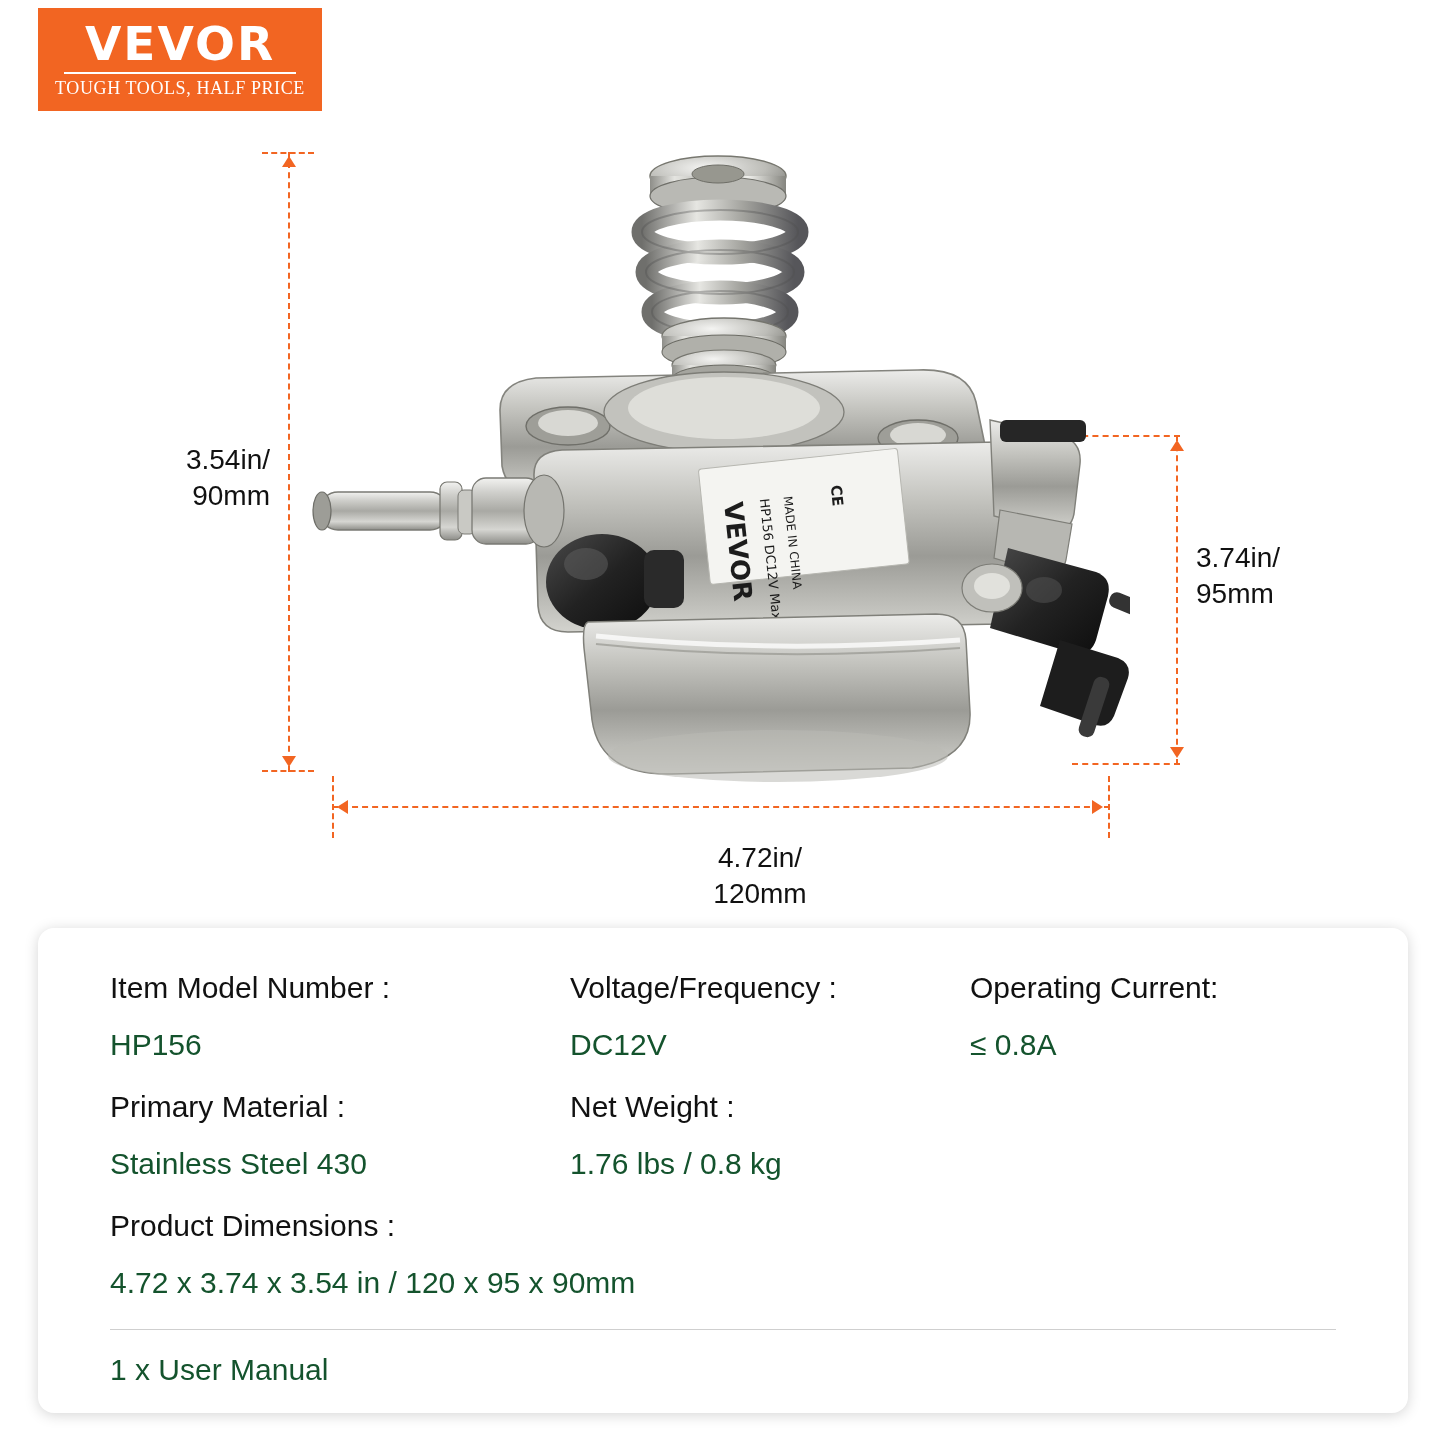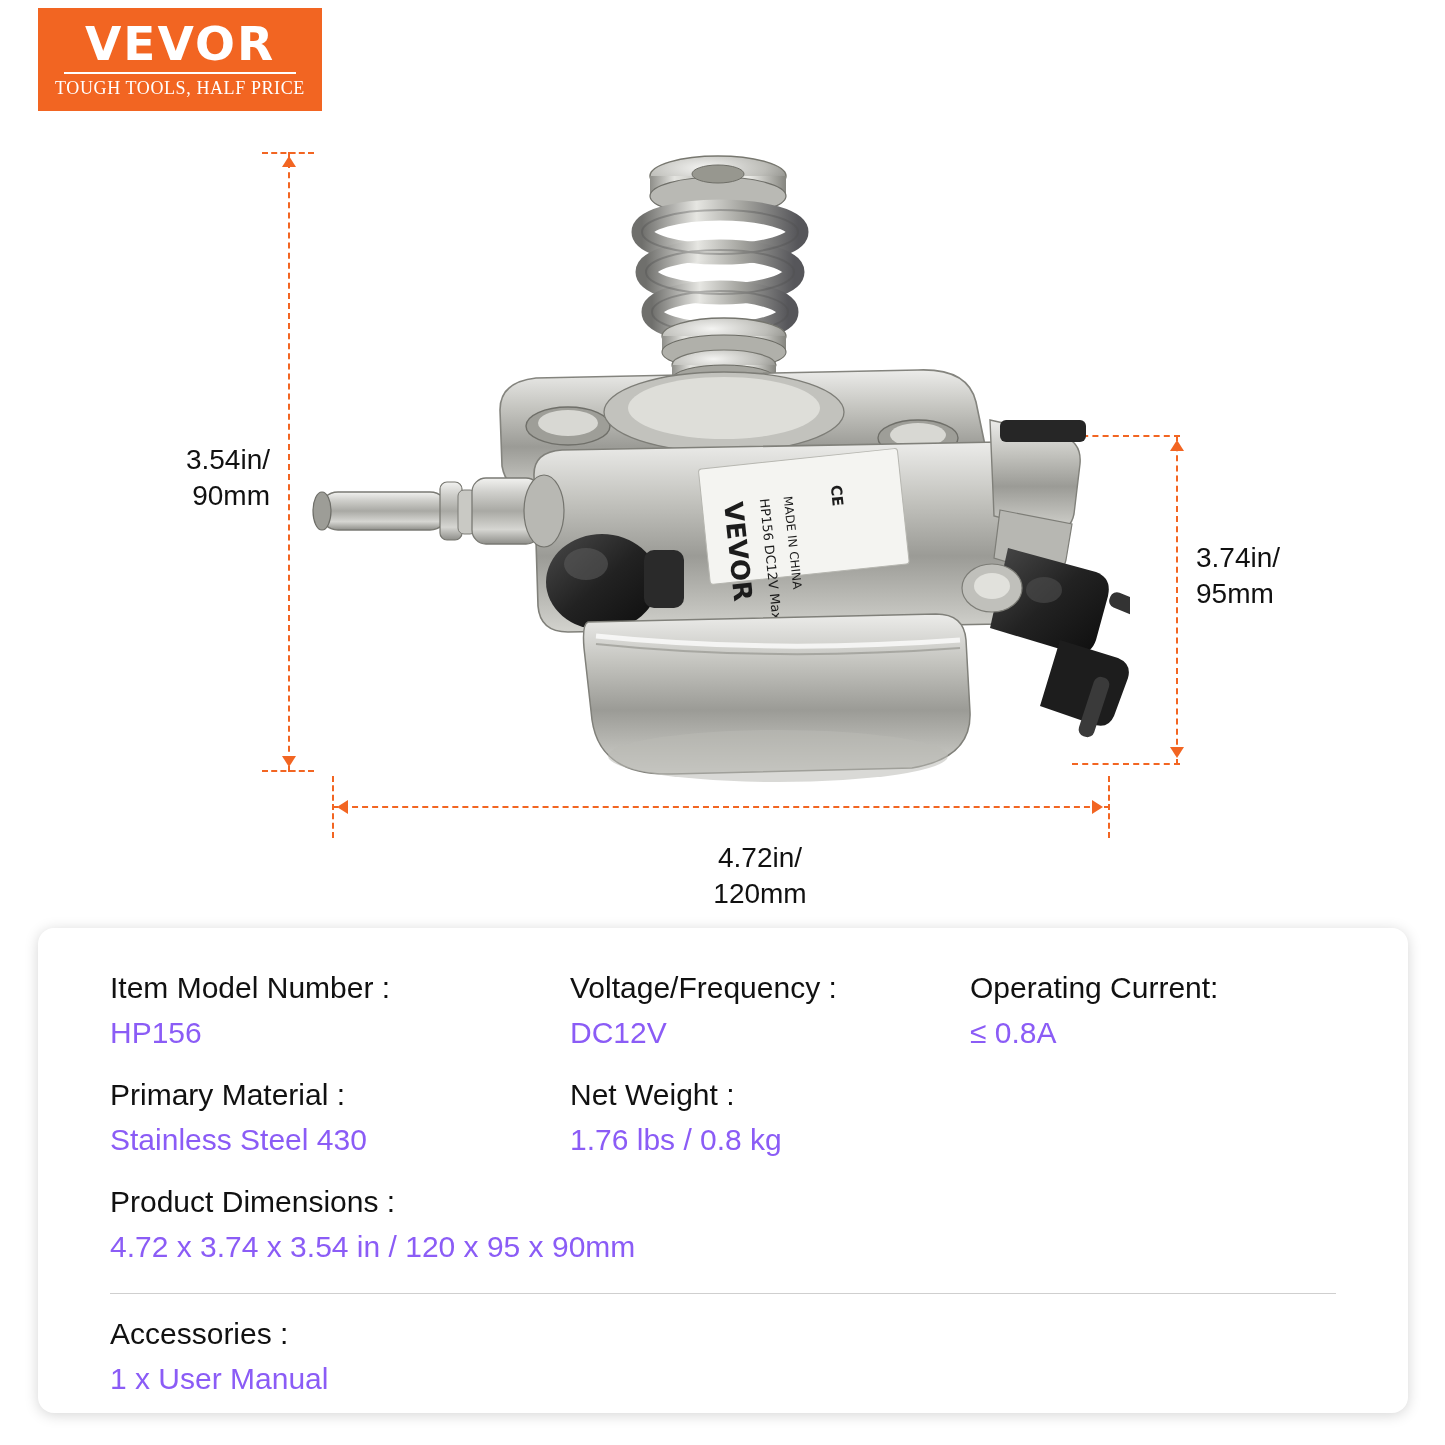--- a/index.html
+++ b/index.html
@@ -131,23 +131,23 @@
     row-gap: 22px;
   }
   .spec-cell { }
   .spec-key {
     font-size: 30px;
     color: #111111;
     line-height: 1.35;
   }
   .spec-val {
     font-size: 30px;
-    color: #8b5cf6;
+    color: #14532d;
     line-height: 1.35;
-    margin-top: 4px;
+    margin-top: 16px;
   }
   .spec-wide { grid-column: 1 / span 3; }
   .divider {
     border-top: 1.5px solid #cfcfcf;
     margin: 26px 0 20px 0;
   }
 </style>
 </head>
 <body>
 
@@ -323,16 +323,15 @@
 
     <div class="spec-cell spec-wide">
       <div class="spec-key">Product Dimensions :</div>
       <div class="spec-val">4.72 x 3.74 x 3.54 in / 120 x 95 x 90mm</div>
     </div>
   </div>
 
   <div class="divider"></div>
 
   <div class="spec-cell">
-    <div class="spec-key">Accessories :</div>
     <div class="spec-val">1 x User Manual</div>
   </div>
 </div>
 
 </body></html>

